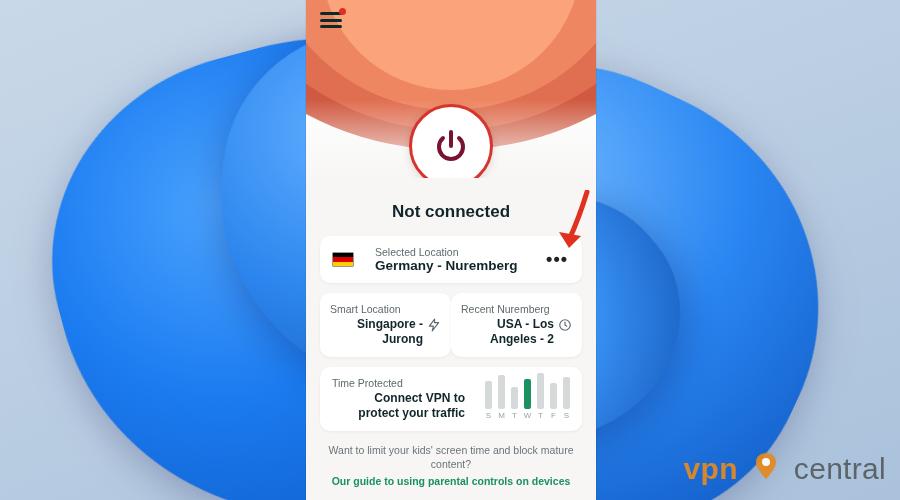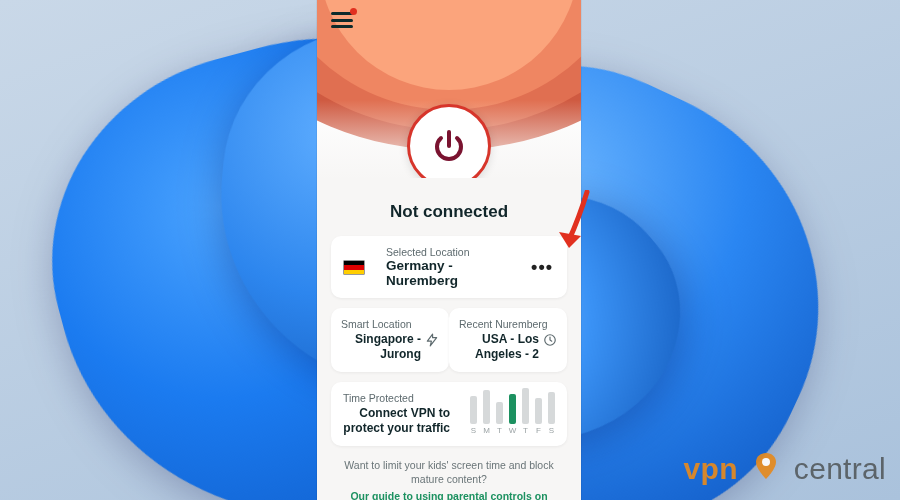--- a/index.html
+++ b/index.html
@@ -13,22 +13,22 @@
   
   .petal { position: absolute; background: radial-gradient(circle at 35% 30%, #4aa3ff 0%, #1b7bf0 40%, #0a4fb8 100%); border-radius: 50% 60% 55% 65%; filter: drop-shadow(0 10px 20px rgba(0,0,60,.25)); }
   .p1 { width:520px; height:480px; left:60px; top:40px; transform:rotate(-15deg); }
   .p2 { width:460px; height:440px; left:360px; top:80px; transform:rotate(25deg); background: radial-gradient(circle at 30% 30%, #6cb6ff 0%, #2a86f2 45%, #0c52bc 100%);}
   .p3 { width:380px; height:360px; left:220px; top:30px; transform:rotate(5deg); background: radial-gradient(circle at 30% 30%, #5eadff 0%, #2d86ee 45%, #0c4faf 100%);}
   .p4 { width:260px; height:240px; left:420px; top:200px; transform:rotate(-40deg); background: radial-gradient(circle at 30% 30%, #88c4ff 0%, #3a92f5 45%, #0f55b6 100%);}
 
   
   .phone {
     position: absolute;
-    left: 317px; top: 0;
-    width: 264px; height: 500px;
+    left: 306px; top: 0;
+    width: 290px; height: 500px;
     background: #f7f6f5;
     overflow: hidden;
     box-shadow: 0 0 0 1px rgba(0,0,0,.05);
   }
   .hero {
     position: relative;
     height: 178px;
     width: 100%;
     background: #fff;
     overflow: hidden;

